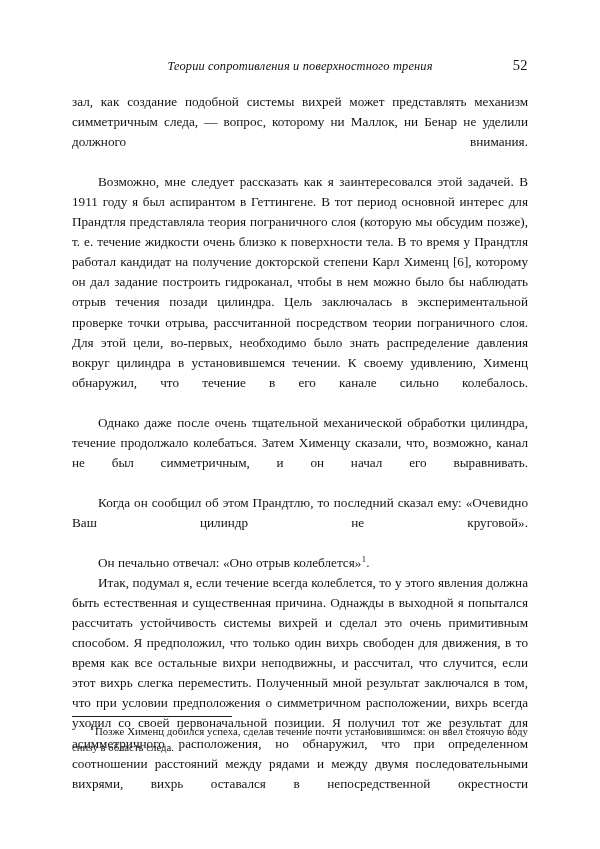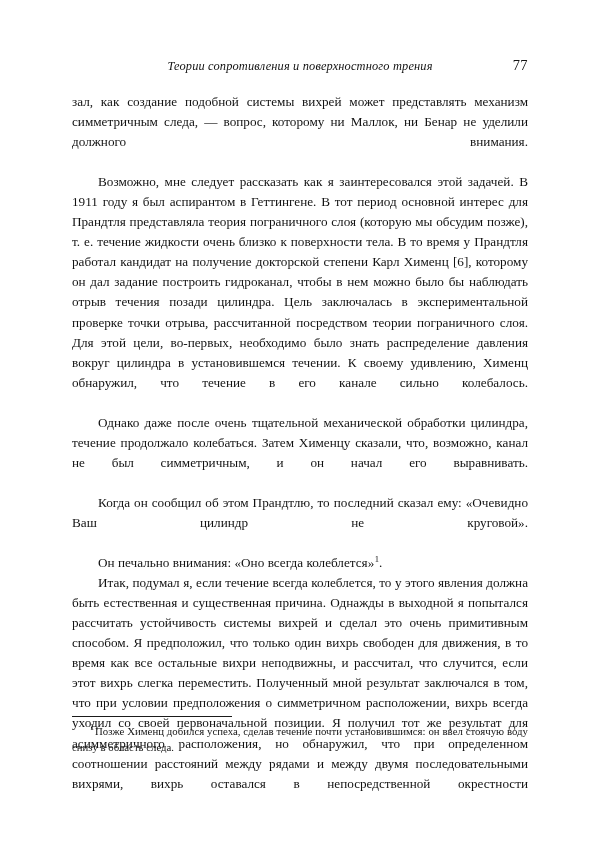--- a/index.html
+++ b/index.html
@@ -134,34 +134,34 @@
 </style>
 </head>
 <body>
 
 <div class="page">
 
   <div class="running-head">
     <span class="running-head-title">Теории сопротивления и поверхностного трения</span>
   </div>
 
-  <div class="page-number">77</div>
+  <div class="page-number">52</div>
 
   <div class="textblock">
 
     <p class="para first">зал, как создание подобной системы вихрей может представлять механизм симметричным следа, — вопрос, которому ни Маллок, ни Бенар не уделили должного внимания.</p>
 
     <p class="para">Возможно, мне следует рассказать как я заинтересовался этой задачей. В 1911 году я был аспирантом в Геттингене. В тот период основной интерес для Прандтля представляла теория пограничного слоя (которую мы обсудим позже), т. е. течение жидкости очень близко к поверхности тела. В то время у Прандтля работал кандидат на получение докторской степени Карл Хименц [6], которому он дал задание построить гидроканал, чтобы в нем можно было бы наблюдать отрыв течения позади цилиндра. Цель заключалась в экспериментальной проверке точки отрыва, рассчитанной посредством теории пограничного слоя. Для этой цели, во-первых, необходимо было знать распределение давления вокруг цилиндра в установившемся течении. К своему удивлению, Хименц обнаружил, что течение в его канале сильно колебалось.</p>
 
     <p class="para">Однако даже после очень тщательной механической обработки цилиндра, течение продолжало колебаться. Затем Хименцу сказали, что, возможно, канал не был симметричным, и он начал его выравнивать.</p>
 
     <p class="para">Когда он сообщил об этом Прандтлю, то последний сказал ему: «Очевидно Ваш цилиндр не круговой».</p>
 
 
-    <p class="para nostretch"><span>Он печально внимания: «Оно всегда колеблется»</span><sup class="fn-ref">1</sup><span>.</span></p>
+    <p class="para nostretch"><span>Он печально отвечал: «Оно отрыв колеблется»</span><sup class="fn-ref">1</sup><span>.</span></p>
 
     <p class="para">Итак, подумал я, если течение всегда колеблется, то у этого явления должна быть естественная и существенная причина. Однажды в выходной я попытался рассчитать устойчивость системы вихрей и сделал это очень примитивным способом. Я предположил, что только один вихрь свободен для движения, в то время как все остальные вихри неподвижны, и рассчитал, что случится, если этот вихрь слегка переместить. Полученный мной результат заключался в том, что при условии предположения о симметричном расположении, вихрь всегда уходил со своей первоначальной позиции. Я получил тот же результат для асимметричного расположения, но обнаружил, что при определенном соотношении расстояний между рядами и между двумя последовательными вихрями, вихрь оставался в непосредственной окрестности</p>
 
   </div>
 
   <div class="footnote-area">
     <hr class="footnote-rule">
     <p class="footnote nostretch"><sup class="fn-num">1</sup><span>Позже Хименц добился успеха, сделав течение почти установившимся: он ввел стоячую воду снизу в область следа.</span></p>
   </div>
 

